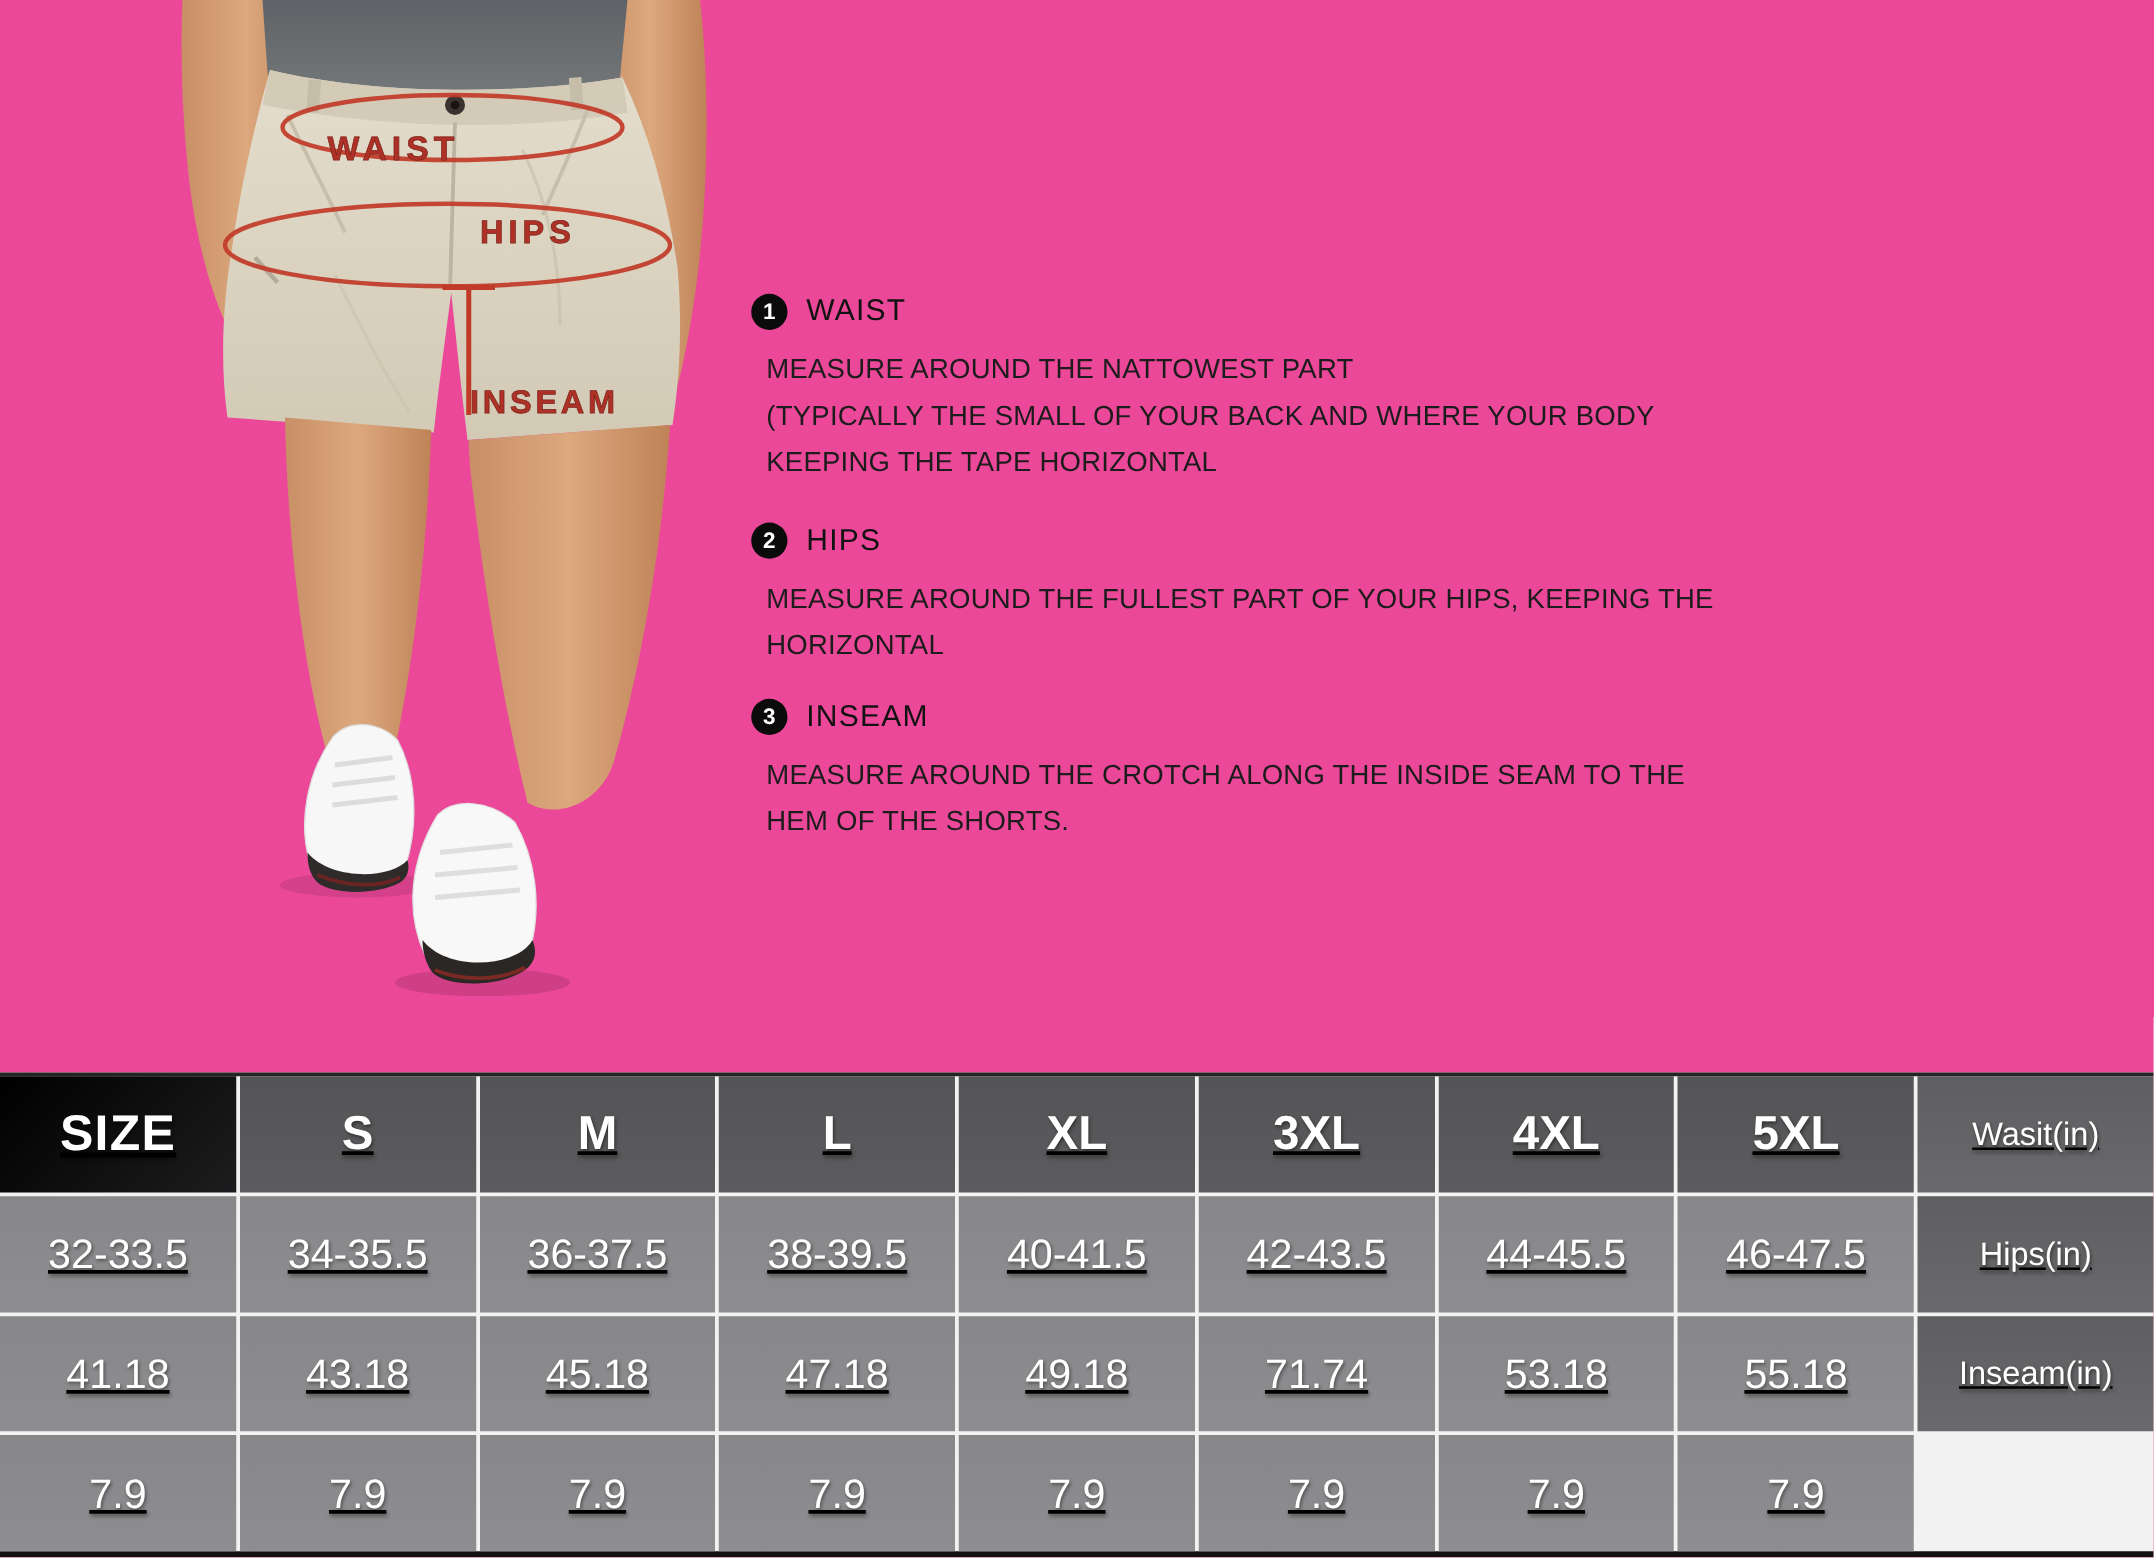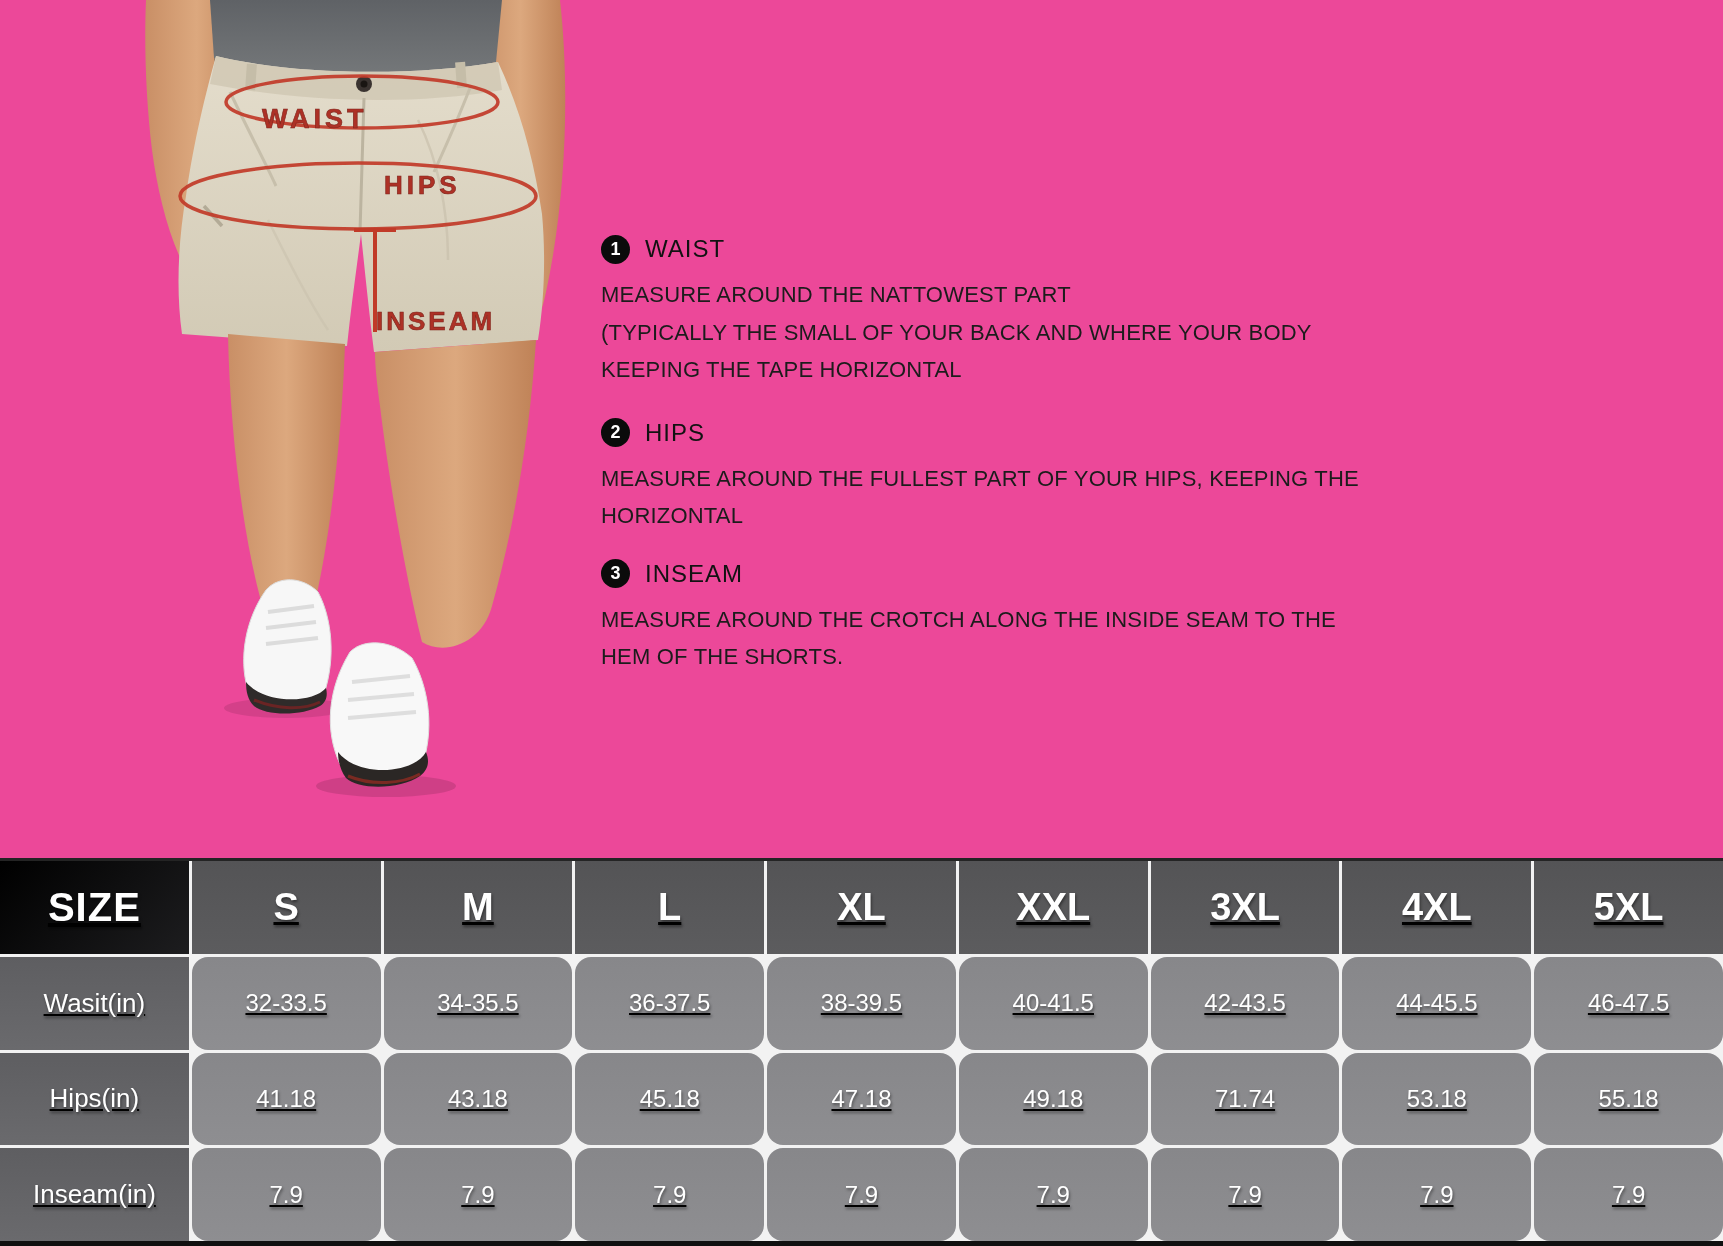--- a/index.html
+++ b/index.html
@@ -13,40 +13,40 @@
 
   
   .instructions{position:absolute;left:601px;top:234px;width:800px;color:#1c1c1c;}
   .inst-heading{display:flex;align-items:center;gap:15px;height:30px;}
   .num-badge{
     width:29px;height:29px;border-radius:50%;background:#0b0b0b;color:#ffffff;
     font-weight:bold;font-size:18px;display:flex;align-items:center;justify-content:center;
     flex:0 0 29px;
   }
   .inst-title{font-size:24px;letter-spacing:1px;color:#121212;}
-  .inst-lines{margin:12px 0 0 0;}
+  .inst-lines{margin:12px 0 0 12px;}
   .inst-line{font-size:22px;line-height:37.5px;letter-spacing:0.2px;white-space:nowrap;}
   .sec-hips{margin-top:29px;}
   .sec-inseam{margin-top:24px;}
 
   
   .size-table{
     position:absolute;left:0;top:858px;width:1723px;height:380px;
     display:grid;grid-template-columns:repeat(9,1fr);grid-template-rows:repeat(4,1fr);
     gap:3px;background:#f2f2f2;
     border-top:3px solid #242424;border-bottom:5px solid #101010;text-decoration:underline;
   }
   .cell{
     display:flex;align-items:center;justify-content:center;color:#ffffff;
     text-shadow:1px 2px 3px rgba(0,0,0,0.45);
   }
   .cell.hdr{background:linear-gradient(180deg,#545456 0%,#5c5c5e 100%);font-weight:bold;font-size:38px;}
   .cell.size{background:linear-gradient(135deg,#000000 0%,#1d1d1f 100%);font-weight:bold;font-size:40px;letter-spacing:1px;}
   .cell.rowlabel{background:linear-gradient(180deg,#5e5e61 0%,#6a6a6d 100%);font-size:26px;}
-  .cell.val{background:linear-gradient(180deg,#87878a 0%,#8e8e91 100%);font-size:24px;border-radius:16px;}
+  .cell.val{background:linear-gradient(180deg,#87878a 0%,#8e8e91 100%);font-size:33px;}
 </style>
 </head>
 <body>
 
 <div class="canvas">
 
   <div class="figure-wrap">
     <svg viewBox="0 0 470 858" width="470" height="858">
       <defs>
         <linearGradient id="skin" x1="0" y1="0" x2="1" y2="0">
@@ -146,21 +146,20 @@
 
   </div>
 
   <div class="size-table">
 
     <div class="cell size">SIZE</div>
     <div class="cell hdr">S</div>
     <div class="cell hdr">M</div>
     <div class="cell hdr">L</div>
     <div class="cell hdr">XL</div>
-    <div class="cell hdr">XXL</div>
     <div class="cell hdr">3XL</div>
     <div class="cell hdr">4XL</div>
     <div class="cell hdr">5XL</div>
 
     <div class="cell rowlabel">Wasit(in)</div>
     <div class="cell val">32-33.5</div>
     <div class="cell val">34-35.5</div>
     <div class="cell val">36-37.5</div>
     <div class="cell val">38-39.5</div>
     <div class="cell val">40-41.5</div>

